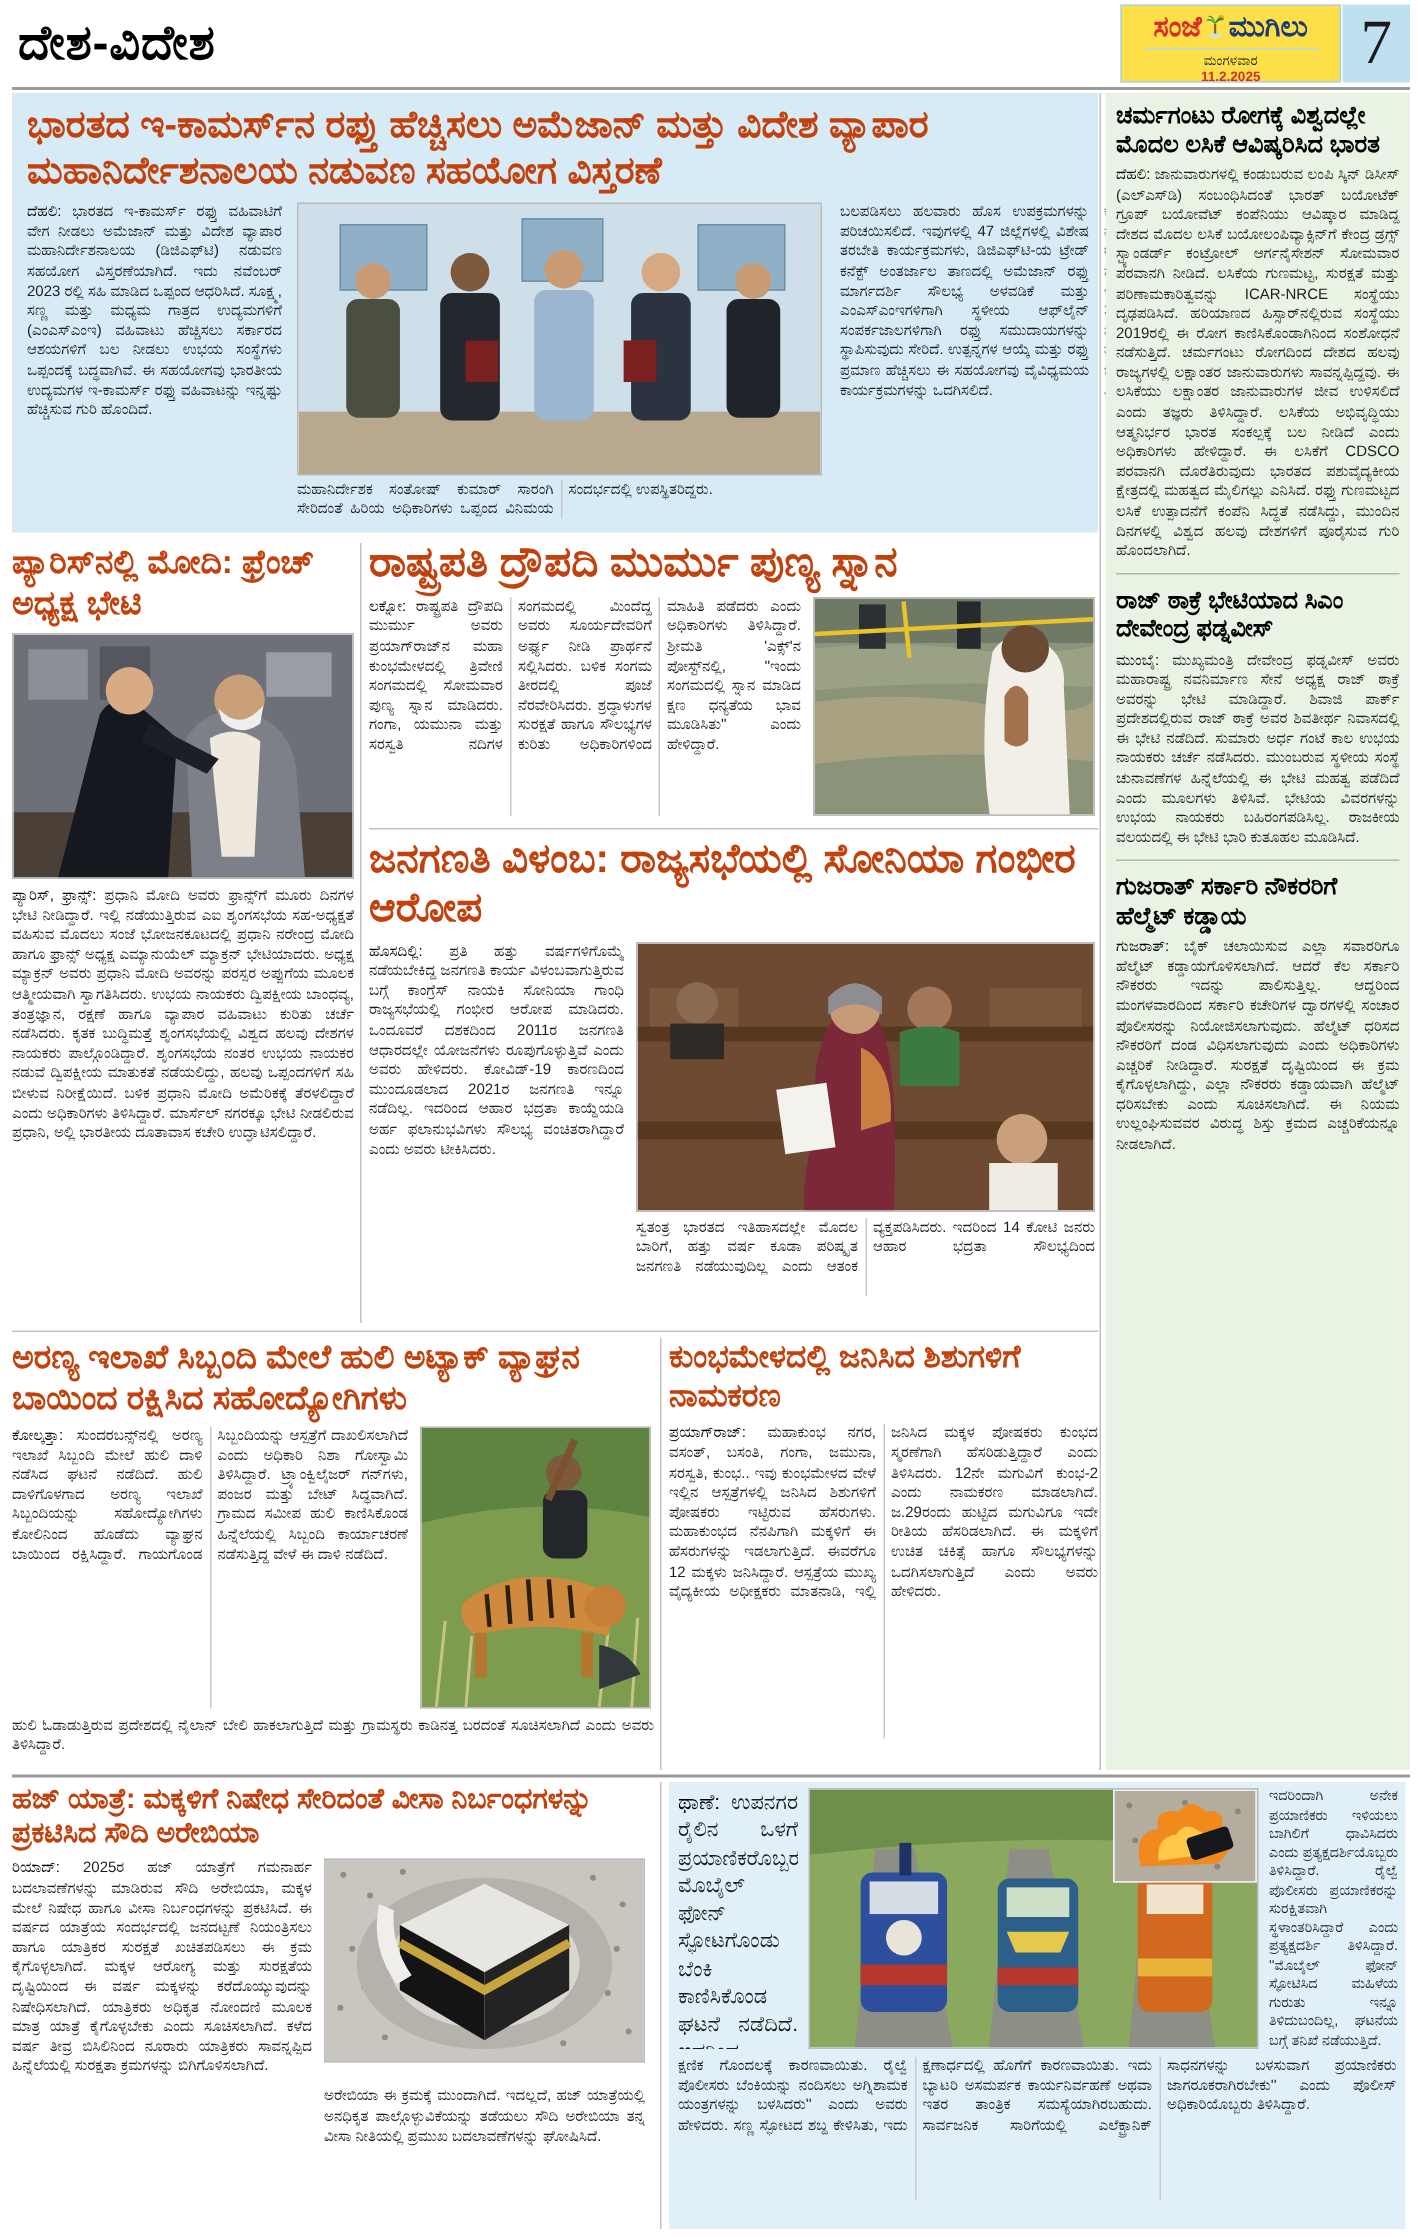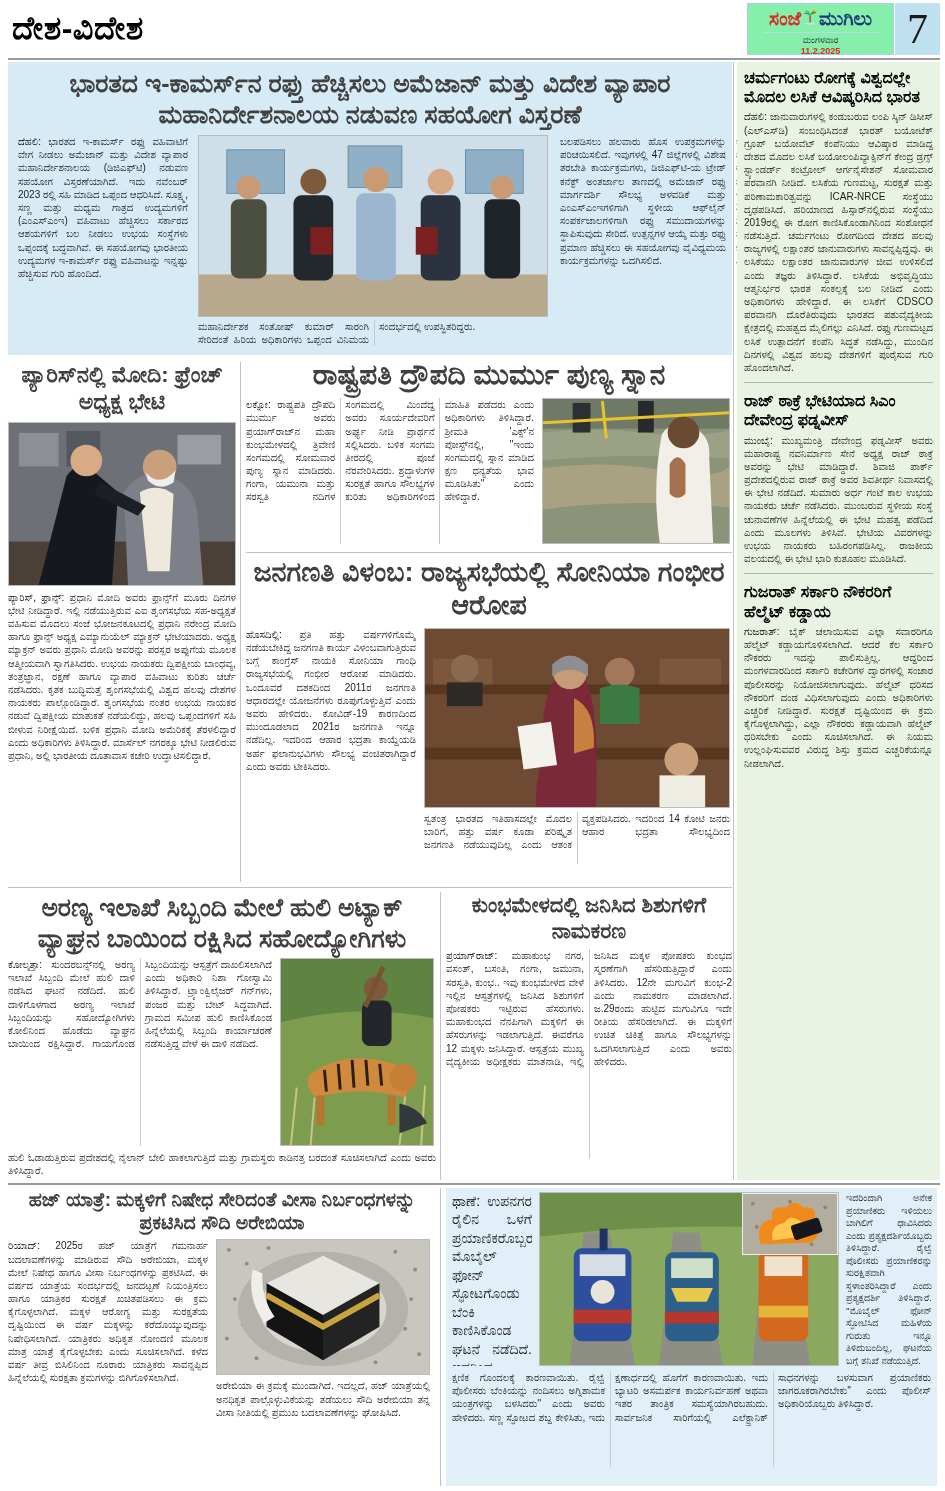--- a/index.html
+++ b/index.html
@@ -1,31 +1,31 @@
 <!DOCTYPE html>
 <html lang="kn"><head>
 <meta charset="utf-8">
 <style>
   *{margin:0;padding:0;box-sizing:border-box}
   html,body{background:#fff}
   body{width:945px;height:1491px;position:relative;font-family:"Liberation Sans",sans-serif;color:#111;overflow:hidden}
   .abs{position:absolute}
-  .hl{font-weight:bold;color:#404040;text-align:center;line-height:1.22}
+  .hl{font-weight:bold;color:#c2410c;line-height:1.22}
   .hl-left{font-weight:bold;color:#000;text-align:left;line-height:1.2}
   .bt{font-size:10px;line-height:1.32;text-align:justify;color:#1c1c1c}
   .bt .dl{font-weight:normal;color:#000}
   .cols2{column-count:2;column-gap:10px;column-rule:1px solid #c9c9c9}
   .cols3{column-count:3;column-gap:10px;column-rule:1px solid #c9c9c9}
   .photo{background:#ddd;overflow:hidden;position:relative;border:1px solid #bbb}
   .photo svg{display:block;width:100%;height:100%}
   .hline{background:#9a9a9a;height:2px}
   .vline{background:#c2c2c2;width:1px}
   
   #hdr-title{left:12px;top:10px;font-size:32px;font-weight:bold;color:#000;letter-spacing:0.5px}
-  #masthead{left:747px;top:3px;width:147px;height:52px;background:#86efac;border:1px solid #a8d2e8;text-align:center;padding-top:4px}
+  #masthead{left:747px;top:3px;width:147px;height:52px;background:#fde047;border:1px solid #a8d2e8;text-align:center;padding-top:4px}
   #masthead .mrow{display:flex;align-items:center;justify-content:center;gap:2px}
   #masthead .m-red{color:#d92b27;font-weight:bold;font-size:19px}
   #masthead .m-blue{color:#1c3a78;font-weight:bold;font-size:19px}
   #masthead .m-day{font-size:9px;color:#222;margin-top:2px;border-top:1px solid #bcd9ea;padding-top:2px;width:80%;margin-left:auto;margin-right:auto}
   #masthead .m-date{font-size:9px;color:#d92b27;font-weight:bold}
   #pagenum{left:895px;top:3px;width:45px;height:52px;background:#bfe0ef;display:flex;align-items:center;justify-content:center;font-family:"Liberation Serif",serif;font-size:42px;color:#1b1b1b}
   
   #lead{left:8px;top:62px;width:724px;height:293px;background:#d6ebf6;padding:6px 10px}
   #lead .hl{font-size:25px}
   #lead-body{display:flex;gap:10px;margin-top:6px}
@@ -50,37 +50,37 @@
   
   #art-census{left:246px;top:556px;width:486px;height:326px}
   #art-census .hl{font-size:27px;margin-bottom:6px}
   #census-row{display:flex;gap:8px}
   #census-c1{width:170px;flex:none;height:240px;overflow:hidden}
   #census-right{width:306px;flex:none}
   #census-photo{width:306px;height:180px}
   #census-cap{margin-top:4px;height:52px;overflow:hidden}
   
   #art-tiger{left:8px;top:892px;width:428px;height:288px}
-  #art-tiger .hl{font-size:25px;margin-bottom:5px}
+  #art-tiger .hl{font-size:22px;margin-bottom:5px}
   #tiger-row{display:flex;gap:8px}
   #tiger-text{width:264px;flex:none;height:188px;overflow:hidden}
   #tiger-photo{width:154px;height:188px}
   #tiger-below{margin-top:5px}
   
   #art-kumbh{left:446px;top:892px;width:286px;height:288px}
   #art-kumbh .hl{font-size:21px;margin-bottom:6px}
   #kumbh-body{height:210px;overflow:hidden}
   
   #art-haj{left:8px;top:1188px;width:428px;height:298px}
   #art-haj .hl{font-size:19px;margin-bottom:5px}
   #haj-row{display:flex;gap:8px}
   #haj-c1{width:200px;flex:none;height:238px;overflow:hidden}
   #haj-right{width:214px;flex:none}
   #haj-photo{width:214px;height:136px}
-  #haj-below{margin-top:4px;height:92px;overflow:hidden}
+  #haj-below{margin-top:16px;height:92px;overflow:hidden}
   
   #art-train{left:446px;top:1188px;width:491px;height:298px;background:#e0eff8;padding:4px 6px}
   #art-train .hl{font-size:26px;margin-bottom:5px}
   #train-row{display:flex;gap:7px}
   #train-c1{width:80px;flex:none;height:174px;overflow:hidden;font-size:14px}
   #train-photo{width:300px;height:174px;flex:none}
   #train-c2{width:86px;flex:none;height:174px;overflow:hidden;font-size:9.5px}
   #train-inset{position:absolute;top:0;right:0;width:96px;height:62px;border:1px solid #eee}
   #train-bottom{margin-top:5px;height:96px;overflow:hidden}
 </style>

